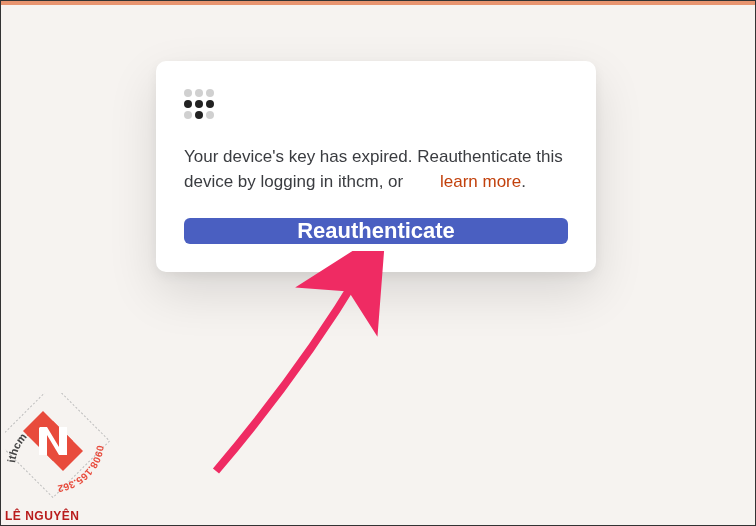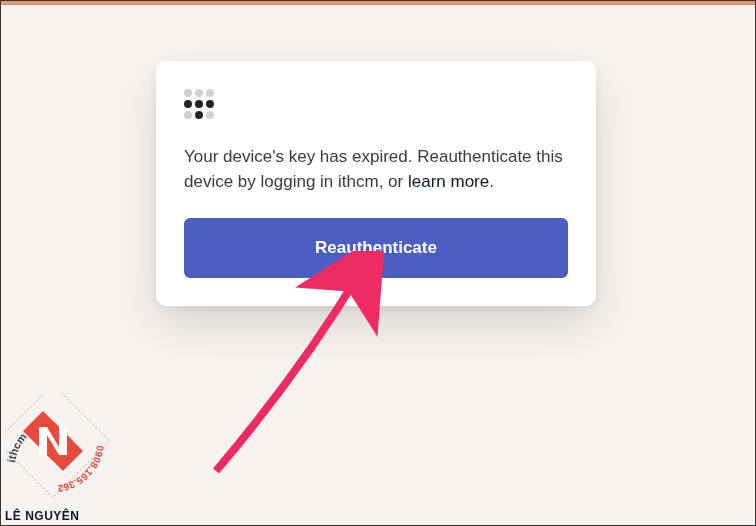--- a/index.html
+++ b/index.html
@@ -47,32 +47,33 @@
     }
     .dot.gray { background: #d0d0d0; }
     .dot.black { background: #222; }
     .message {
       font-size: 17px;
       line-height: 1.45;
       color: #3a3c40;
       margin-bottom: 24px;
     }
     .message a {
-      color: #0f172a;
+      color: #c2410c;
       text-decoration: none;
+      margin-left: 32px;
     }
     .reauth-btn {
       display: block;
       width: 100%;
       background: #4a5fc1;
       color: #fff;
       border: none;
       border-radius: 6px;
-      padding: 20px 0;
-      font-size: 17px;
+      padding: 0 0;
+      font-size: 22px;
       font-weight: 600;
       cursor: pointer;
       text-align: center;
     }
     
     .arrow-annotation {
       position: absolute;
       top: 250px;
       left: 180px;
       pointer-events: none;
@@ -81,21 +82,21 @@
     .watermark {
       position: absolute;
       left: 4px;
       bottom: 2px;
       width: 130px;
       pointer-events: none;
     }
     .watermark-name {
       font-size: 12px;
       font-weight: 700;
-      color: #0f172a;
+      color: #b91c1c;
       margin-top: 2px;
       letter-spacing: 0.5px;
     }
   </style>
 </head>
 <body>
 
 <div class="top-bar"></div>
 
 <div class="card">

